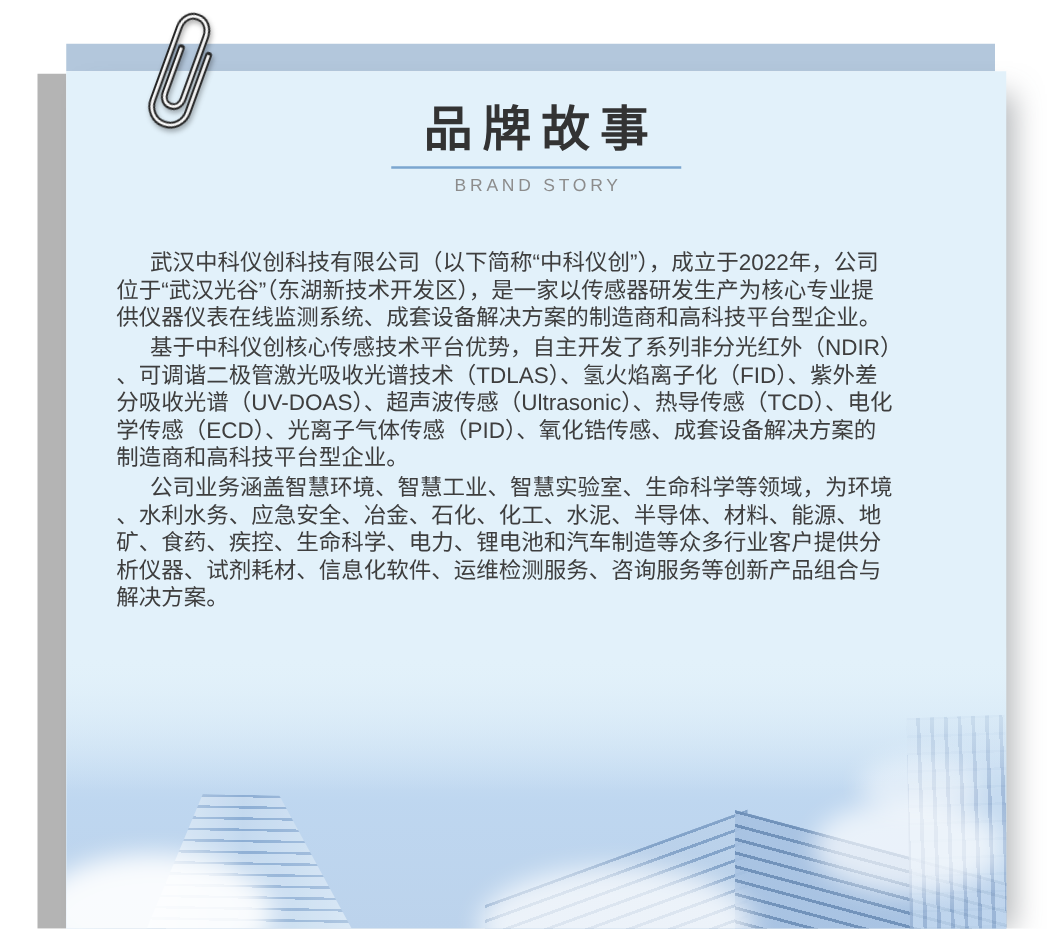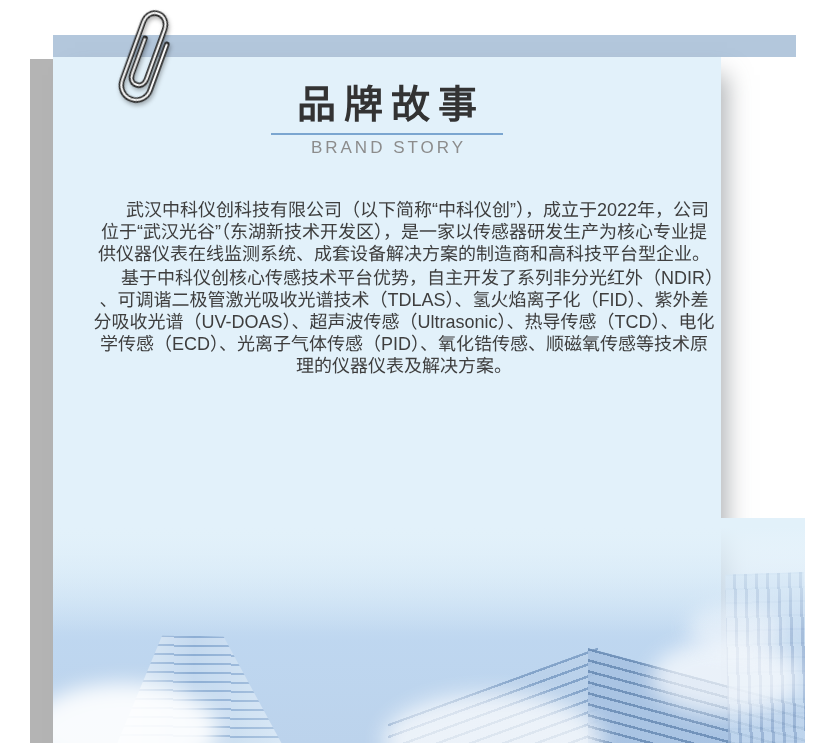--- a/index.html
+++ b/index.html
@@ -13,21 +13,21 @@
     position:absolute; left:53px; top:35px; width:743px; height:22px;
     background:#b3c7dc;
   }
   
   .left-shadow {
     position:absolute; left:30px; top:59px; width:23px; height:684px;
     background:#b4b4b4;
   }
   
   .card {
-    position:absolute; left:53px; top:57px; width:668px; height:686px;
+    position:absolute; left:53px; top:57px; width:752px; height:686px;
     background:#e2f1fa;
     box-shadow:14px 10px 22px -8px rgba(100,105,112,0.5);
   }
   
   .photo { position:absolute; left:0; bottom:0; width:752px; height:225px; overflow:hidden; }
   .sky {
     position:absolute; inset:0;
     background:linear-gradient(to bottom, rgba(197,220,243,0) 0%, rgba(184,210,238,0.85) 55%, #bcd3ec 100%);
   }
   .bld { position:absolute; }
@@ -72,29 +72,29 @@
   
   .content { position:absolute; inset:0; z-index:6; }
   .title {
     margin:28px 0 0; padding-left:8px; text-align:center;
     font-size:39px; line-height:40px; font-weight:bold; color:#333333;
     letter-spacing:8px;
   }
   .title-underline { width:232px; height:2px; background:#7ba6d0; margin:8px auto 0; }
   .subtitle {
     margin-top:5px; padding-left:3px; text-align:center;
-    font-size:17px; line-height:16px; color:#8c8c8c; letter-spacing:3px;
+    font-size:14px; line-height:16px; color:#8c8c8c; letter-spacing:3px;
   }
   .body-text {
     margin:43px 0 0 40px; width:622px;
     font-size:18px; line-height:22px; color:#3e3e3e;
   }
   .body-text p {
     margin:0 0 2px; text-indent:27px;
-    word-break:break-all; line-break:anywhere; text-align:center;
+    word-break:break-all; line-break:anywhere; text-align:left;
   }
   
   .paperclip {
     position:absolute; left:114px; top:6px; width:56px; height:108px; z-index:10;
     transform:rotate(20deg);
     filter:drop-shadow(2px 2px 2px rgba(0,0,0,0.3));
   }
 </style>
 </head>
 <body>
@@ -119,21 +119,22 @@
       <div class="photo-fade"></div>
     </div>
 
     <div class="content">
       <h1 class="title">品牌故事</h1>
       <div class="title-underline"></div>
       <div class="subtitle">BRAND STORY</div>
 
       <div class="body-text">
         <p>武汉中科仪创科技有限公司（以下简称“中科仪创”），成立于2022年，公司位于“武汉光谷”（东湖新技术开发区），是一家以传感器研发生产为核心专业提供仪器仪表在线监测系统、成套设备解决方案的制造商和高科技平台型企业。</p>
-        <p>基于中科仪创核心传感技术平台优势，自主开发了系列非分光红外（NDIR）、可调谐二极管激光吸收光谱技术（TDLAS）、氢火焰离子化（FID）、紫外差分吸收光谱（UV-DOAS）、超声波传感（Ultrasonic）、热导传感（TCD）、电化学传感（ECD）、光离子气体传感（PID）、氧化锆传感、顺磁氧传感等技术原理的仪器仪表及解决方案。</p>
+        <p>基于中科仪创核心传感技术平台优势，自主开发了系列非分光红外（NDIR）、可调谐二极管激光吸收光谱技术（TDLAS）、氢火焰离子化（FID）、紫外差分吸收光谱（UV-DOAS）、超声波传感（Ultrasonic）、热导传感（TCD）、电化学传感（ECD）、光离子气体传感（PID）、氧化锆传感、成套设备解决方案的制造商和高科技平台型企业。</p>
+        <p>公司业务涵盖智慧环境、智慧工业、智慧实验室、生命科学等领域，为环境、水利水务、应急安全、冶金、石化、化工、水泥、半导体、材料、能源、地矿、食药、疾控、生命科学、电力、锂电池和汽车制造等众多行业客户提供分析仪器、试剂耗材、信息化软件、运维检测服务、咨询服务等创新产品组合与解决方案。</p>
       </div>
     </div>
 
   </div>
 
   <svg class="paperclip" viewBox="0 0 60 120" aria-hidden="true">
     <path d="M25 36 L25 78
              C25 84.5 28.8 88 33.5 88
              C38.2 88 42 84.5 42 78
              L42 20

